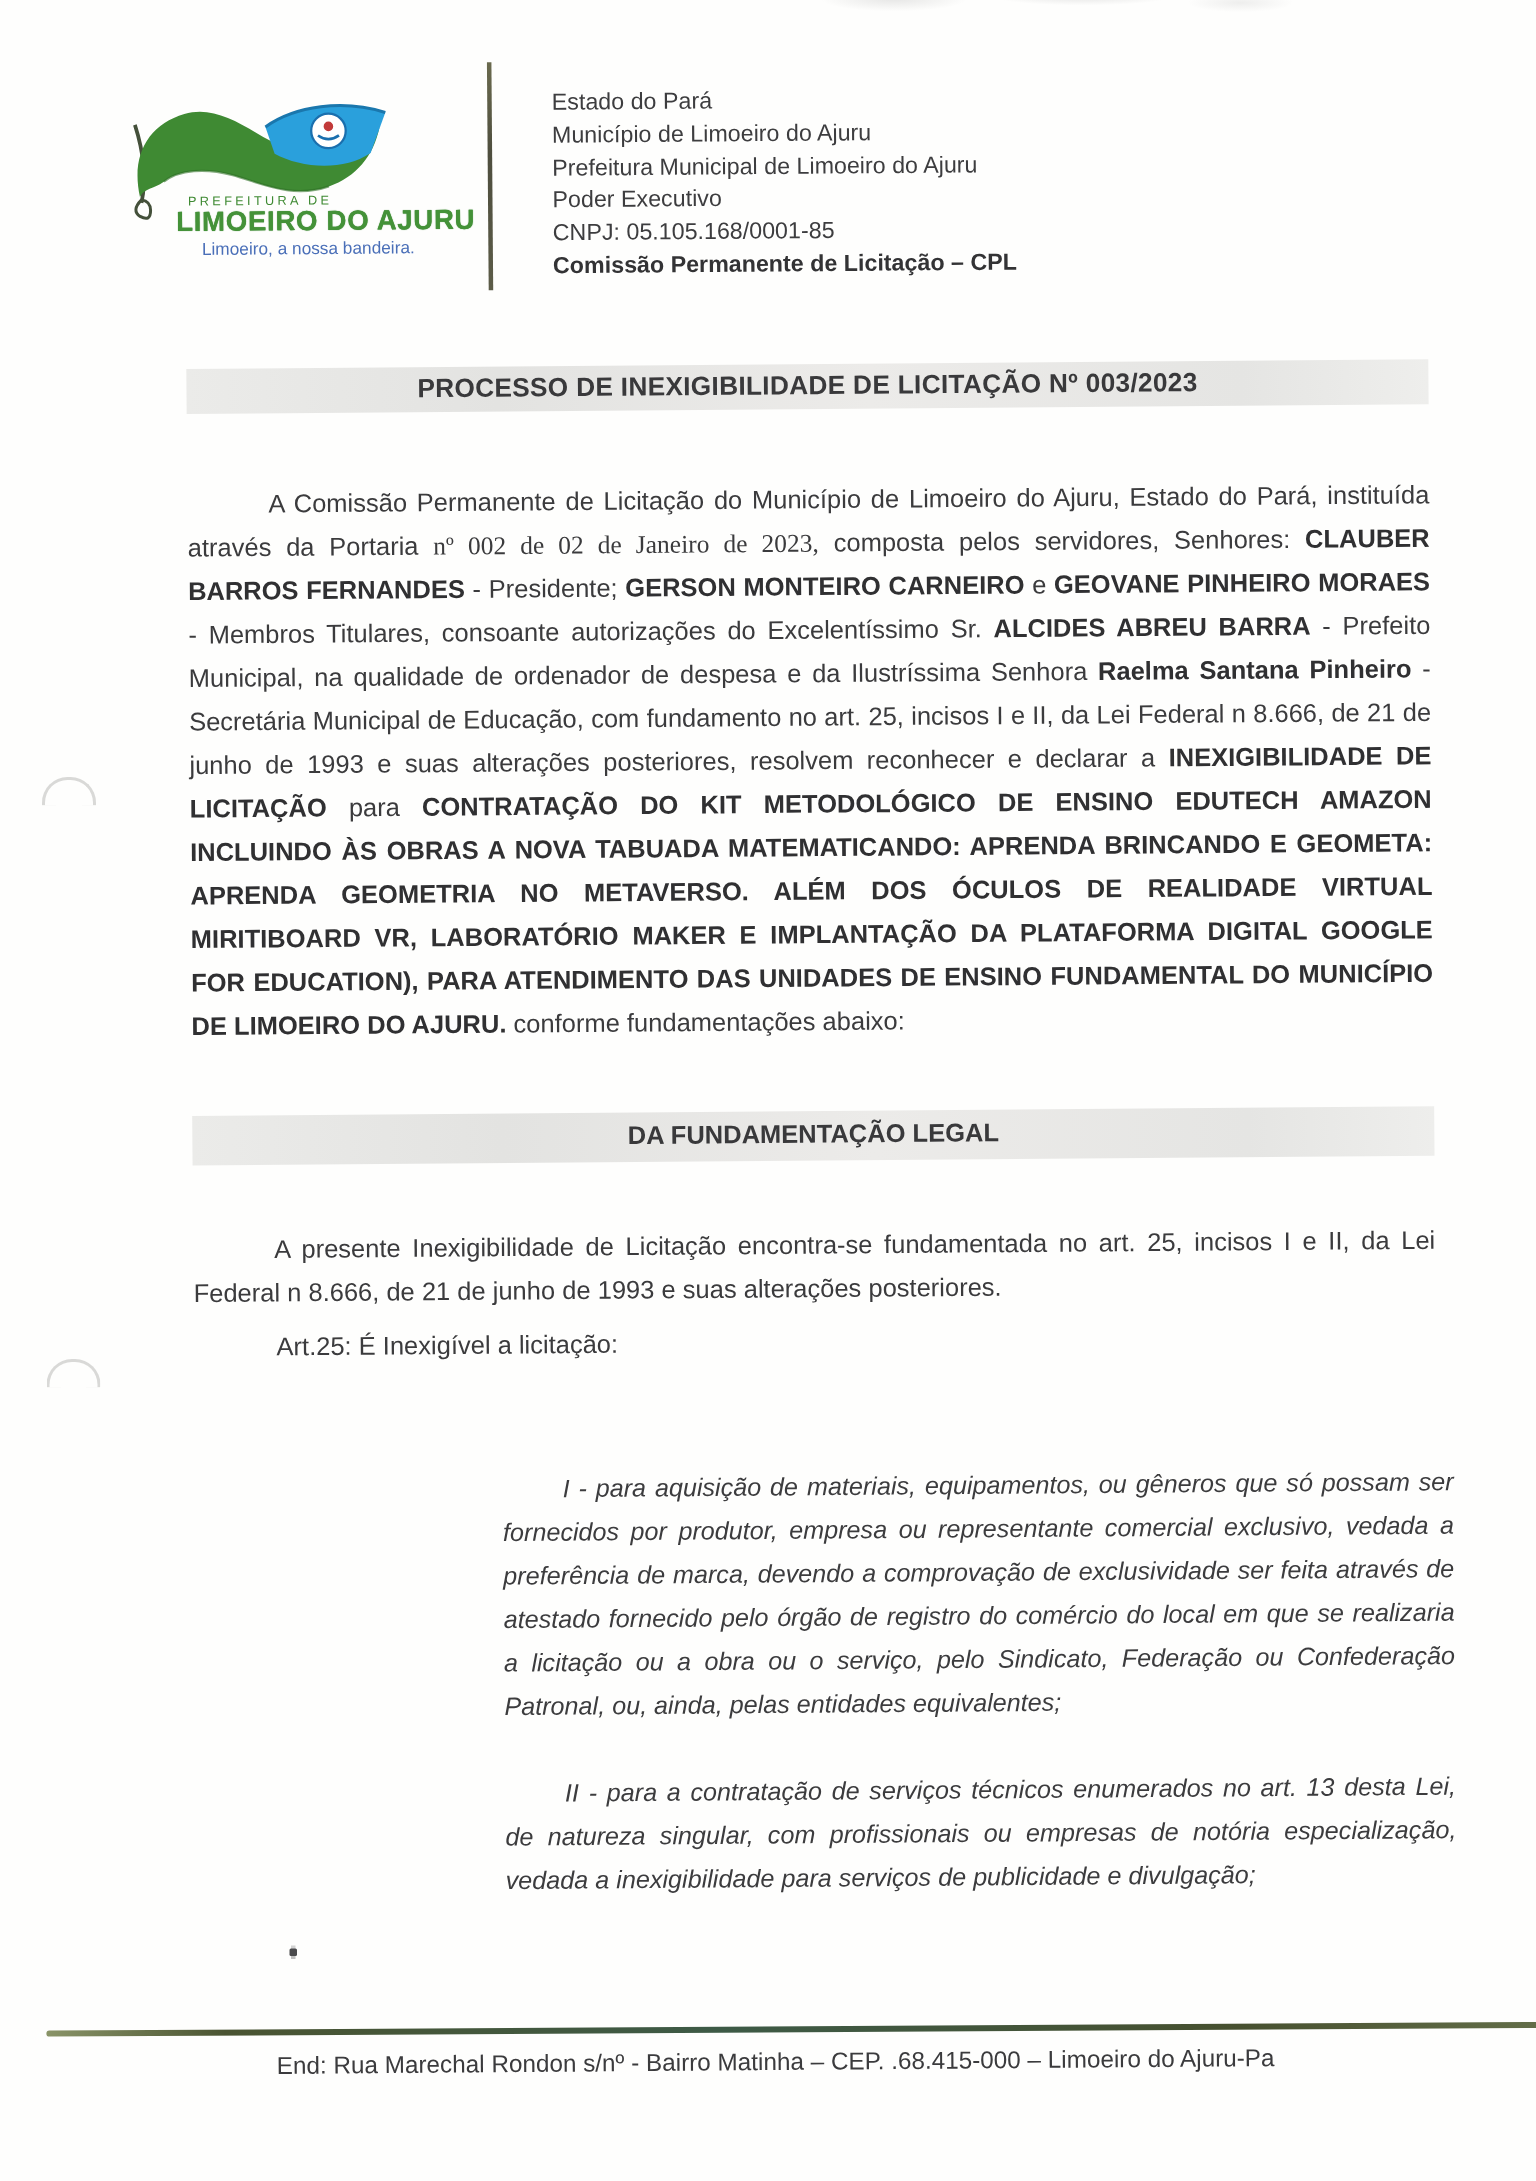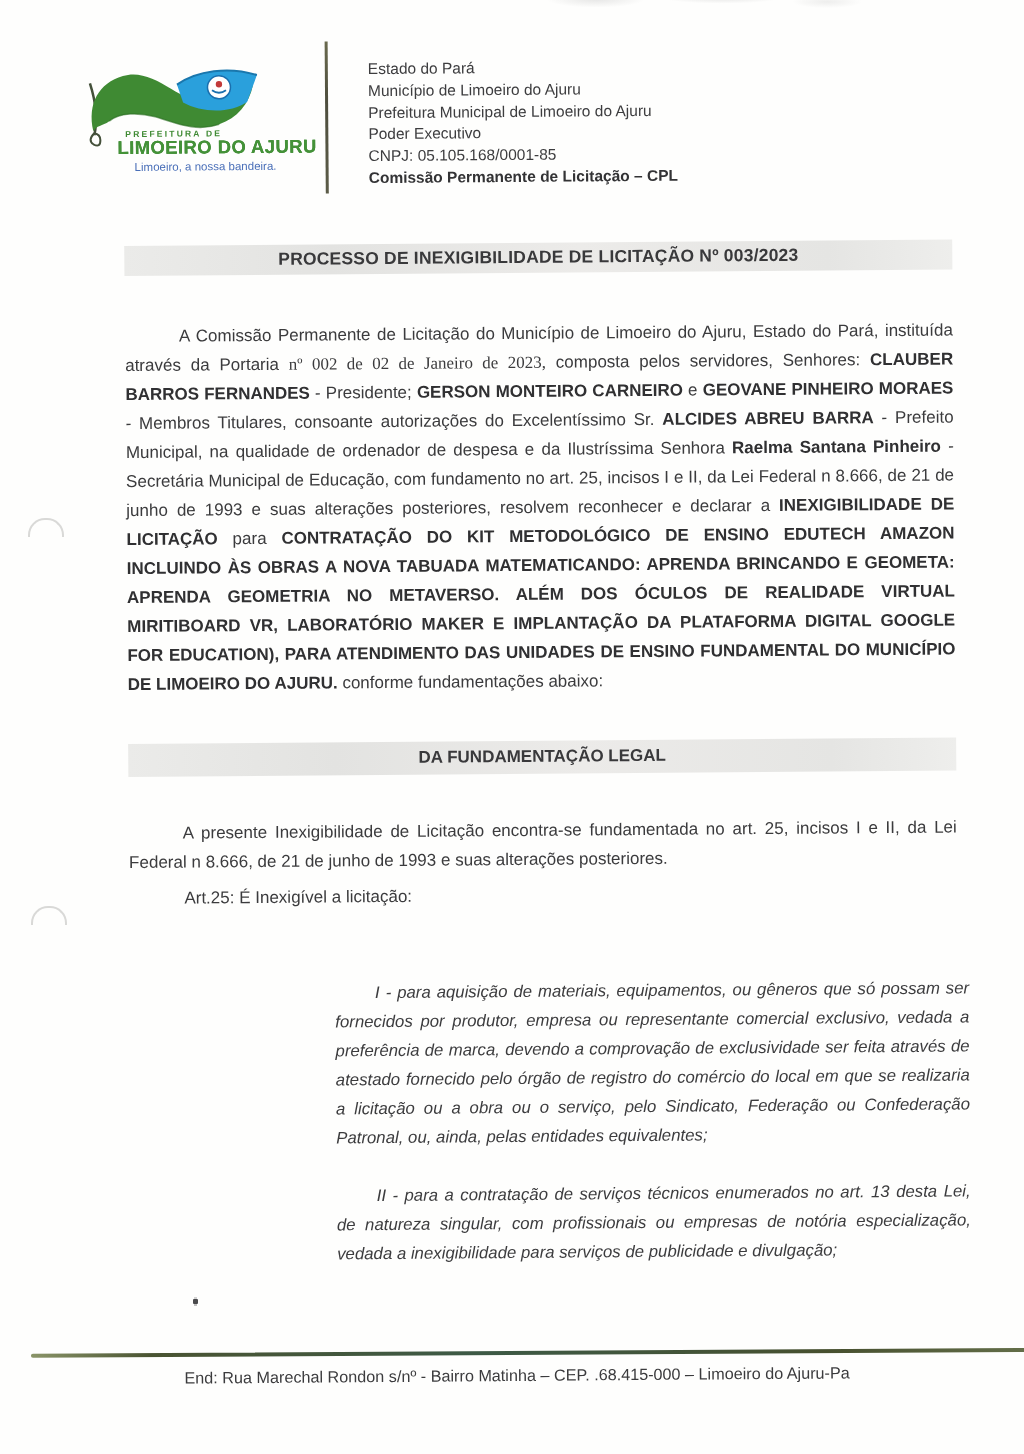--- a/index.html
+++ b/index.html
@@ -25,21 +25,21 @@
   .arc-mark{position:absolute;width:32px;height:17px;
     border:2px solid #c3c3c1;border-bottom:none;border-radius:17px 17px 0 0;opacity:.62;}
   .arc-1{left:28px;top:518px;}
   .arc-2{left:31px;top:906px;}
   .speck{position:absolute;left:193px;top:1299px;width:5px;height:5px;background:#4a4a4c;border-radius:1px;
     box-shadow:0 3px 0 -1px rgba(100,100,100,.4), 0 -3px 0 -1px rgba(130,130,130,.35);}
 
   
   .logo{position:absolute;left:84px;top:66px;width:220px;height:120px;}
   .logo svg{position:absolute;left:0;top:0;}
-  .logo-prefix{position:absolute;left:46px;top:60px;font-size:8.5px;font-weight:bold;
+  .logo-prefix{position:absolute;left:46px;top:60px;font-size:8.5px;font-weight:normal;
     letter-spacing:2.2px;color:#3f8a33;white-space:nowrap;}
   .logo-name{position:absolute;left:38px;top:68px;font-size:18.5px;font-weight:bold;
     letter-spacing:.4px;color:#449238;white-space:nowrap;text-shadow:0 0 .6px #2f7d27;}
   .logo-tagline{position:absolute;left:55px;top:92px;font-size:11.5px;color:#4a6fb8;white-space:nowrap;}
 
   .hdr-divider{position:absolute;left:330px;top:40px;width:3px;height:152px;
     background:linear-gradient(180deg,#6a6a4e,#4e4e3e 40%,#5c5c48);}
   .hdr-info{position:absolute;left:373px;top:57px;font-size:15.5px;line-height:21.8px;color:#3d3d3f;}
   .hdr-info .b{font-weight:bold;color:#333335;}
 

